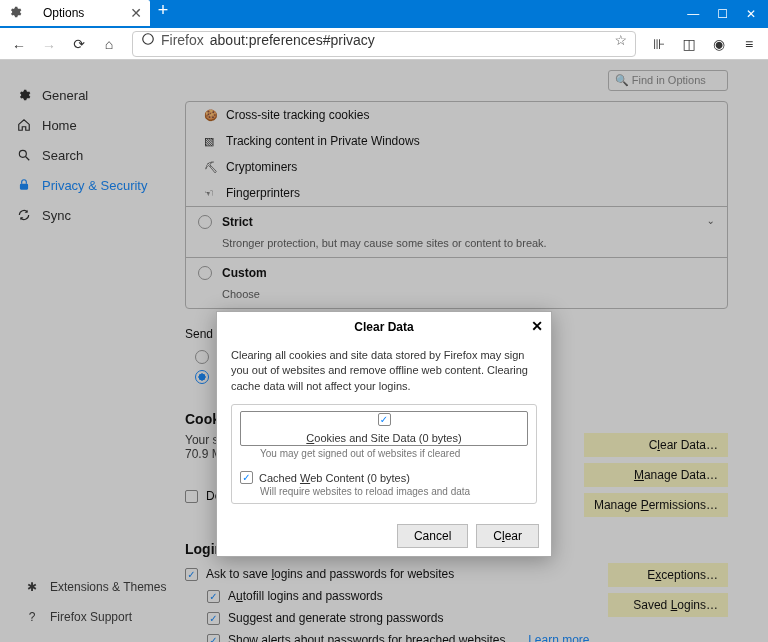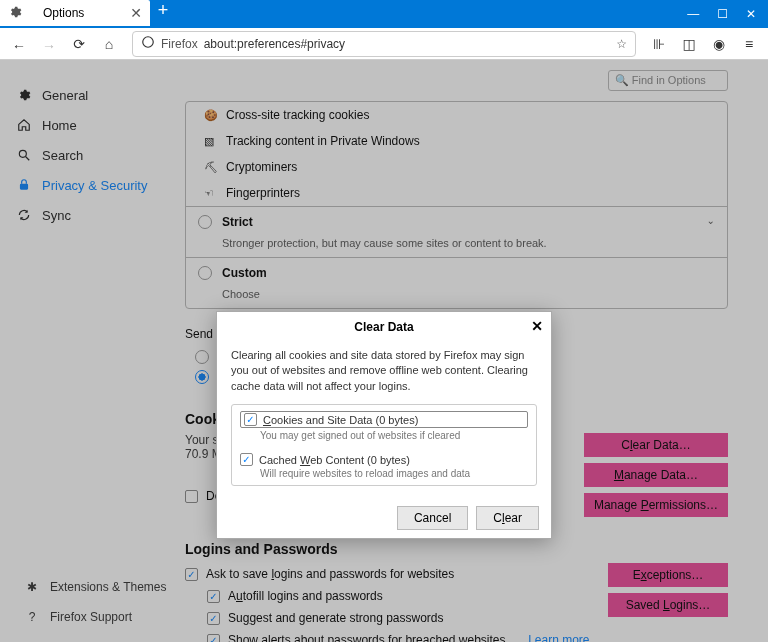--- a/index.html
+++ b/index.html
@@ -8,21 +8,21 @@
 .titlebar { display: flex; align-items: center; background: #0078d7; height: 28px; }
 .tabs { display: flex; background: #0078d7; flex: 1; height: 28px; }
 .tab { background: #fff; height: 26px; min-width: 150px; display: flex; align-items: center; padding: 0 8px; font-size: 12px; gap: 21px; border-top-right-radius: 2px; }
 .tab-close { margin-left: auto; font-size: 14px; color: #555; }
 .new-tab { color: #fff; font-size: 18px; width: 26px; text-align: center; }
 .win-controls { display: flex; gap: 18px; color: #fff; padding: 0 12px; font-size: 12px; align-items: center; }
 
 .toolbar { display: flex; align-items: center; height: 32px; border-bottom: 1px solid #ccc; padding: 0 6px; gap: 4px; }
 .tb-btn { width: 26px; height: 26px; display: flex; align-items: center; justify-content: center; color: #333; font-size: 14px; border-radius: 4px; }
 .tb-btn.disabled { color: #bbb; }
-.url-bar { flex: 1; display: flex; align-items: center; height: 26px; border: 1px solid #ccc; border-radius: 4px; margin: 0 6px; padding: 0 8px; font-size: 12px; gap: 6px; }
+.url-bar { flex: 1; display: flex; align-items: flex-start; height: 26px; border: 1px solid #ccc; border-radius: 4px; margin: 0 6px; padding: 0 8px; font-size: 14px; gap: 6px; }
 .url-prefix { color: #555; }
 .url-text { color: #333; }
 .star { margin-left: auto; color: #555; }
 
 .content-wrap { position: relative; height: 582px; }
 .content { display: flex; height: 100%; position: relative; }
 .overlay { position: absolute; inset: 0; background: rgba(50,50,50,0.3); z-index: 5; }
 
 .sidebar { width: 175px; padding: 20px 10px 10px 12px; z-index: 1; }
 .side-item { display: flex; align-items: center; gap: 10px; padding: 7px 4px; font-size: 13px; color: #222; cursor: pointer; }
@@ -45,36 +45,36 @@
 .caret { margin-left: auto; color: #555; font-size: 10px; }
 
 .section-label { font-size: 12px; margin-top: 18px; margin-bottom: 6px; }
 .radio-opt { display: flex; align-items: center; gap: 8px; font-size: 12px; padding: 3px 10px; }
 
 .section-title { font-weight: 600; font-size: 14px; margin-top: 24px; margin-bottom: 6px; }
 .desc { font-size: 12px; color: #333; }
 .link { color: #0a84ff; cursor: pointer; }
 
 .rhs-buttons { float: right; display: flex; flex-direction: column; gap: 6px; margin-left: 10px; }
-.btn { background: #ec4899; border: none; padding: 5px 10px; font-size: 12px; text-align: center; min-width: 120px; cursor: pointer; }
+.btn { background: #fef9c3; border: none; padding: 5px 10px; font-size: 12px; text-align: right; min-width: 120px; cursor: pointer; }
 
 .checkbox { width: 13px; height: 13px; border: 1px solid #888; border-radius: 2px; display: inline-flex; align-items: center; justify-content: center; font-size: 10px; color: #0a84ff; flex-shrink: 0; }
 .checkbox.checked::after { content: "✓"; }
 .chk-row { display: flex; align-items: center; gap: 8px; font-size: 12px; padding: 4px 0; }
 .chk-sub { margin-left: 22px; }
 
 .dialog { position: absolute; left: 216px; top: 251px; width: 336px; background: #fff; border: 1px solid #aaa; box-shadow: 0 4px 20px rgba(0,0,0,0.3); z-index: 10; }
 .dlg-title { text-align: center; font-size: 12px; padding: 8px; position: relative; font-weight: 600; }
 .dlg-close { position: absolute; right: 8px; top: 6px; font-size: 14px; cursor: pointer; }
 .dlg-body { padding: 6px 14px 12px; font-size: 11px; color: #333; }
 .dlg-desc { margin-bottom: 10px; line-height: 1.4; }
 .opt-box { border: 1px solid #ccc; border-radius: 3px; }
 .opt-row { padding: 6px 8px; }
 .opt-head { display: flex; align-items: center; gap: 6px; }
-.opt-row.first .opt-head { border: 1px solid #888; padding: 1px 3px; border-radius: 2px; }
+.opt-row.first .opt-head { border: 1px solid #888; padding: 1px 3px; border-radius: 2px; flex-direction: column; }
 .opt-sub { font-size: 10px; color: #777; padding-left: 20px; margin-top: 2px; }
 .dlg-btns { display: flex; justify-content: flex-end; gap: 8px; padding: 8px 12px; }
 .dlg-btn { background: #e8e8e8; border: 1px solid #bbb; padding: 4px 16px; font-size: 12px; cursor: pointer; }
 
 .u { text-decoration: underline; }
 svg { width: 14px; height: 14px; }
 </style>
 </head>
 <body>
 

